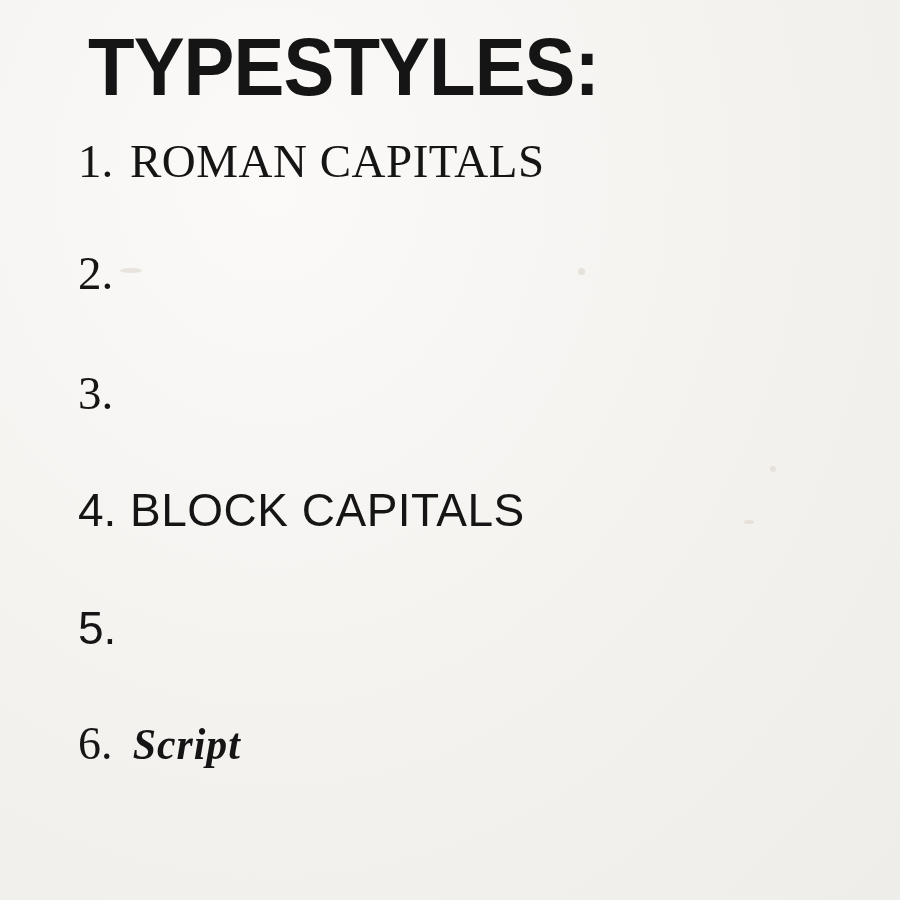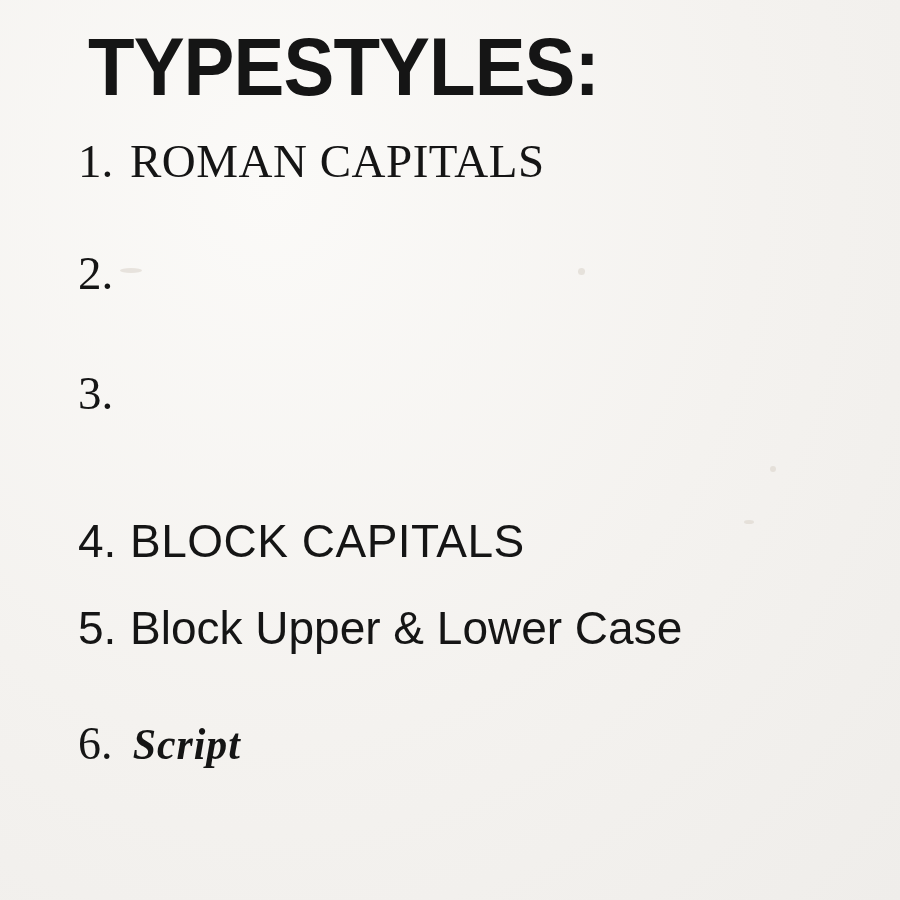--- a/index.html
+++ b/index.html
@@ -65,21 +65,21 @@
   .r1 { font-family: "Liberation Serif", serif; font-size: 47px; height: 112px; }
   .r1 .num { font-weight: normal; }
   .r1 .txt { letter-spacing: 0.5px; }
   
   .r2 { font-family: "Liberation Serif", serif; font-size: 47px; height: 120px; }
   
   .r3 { font-family: "Liberation Serif", serif; font-size: 47px; height: 117px; }
   .r3 .txt { font-variant: small-caps; letter-spacing: 0.5px; }
   
   .r4 { font-family: "Liberation Sans", sans-serif; font-size: 46px; height: 118px; }
-  .r4 .txt { letter-spacing: 0.5px; margin-top: 31px; }
+  .r4 .txt { letter-spacing: 0.5px; }
   
   .r5 { font-family: "Liberation Sans", sans-serif; font-size: 46px; height: 116px; }
   
   .r6 { font-family: "Liberation Serif", serif; font-size: 46px; }
   .r6 .txt {
     font-style: italic;
     font-weight: bold;
     font-size: 44px;
     letter-spacing: 1px;
     transform: scaleX(0.95);
@@ -114,21 +114,20 @@
       <span class="num">3.</span>
     </li>
 
     <li class="row r4">
       <span class="num">4.</span>
       <span class="txt">BLOCK CAPITALS</span>
     </li>
 
     <li class="row r5">
       <span class="num">5.</span>
-      <span class="txt">Block Upper &amp; Lower Case</span>
     </li>
 
     <li class="row r6">
       <span class="num">6.</span>
       <span class="txt">Script</span>
     </li>
 
   </ul>
 </div>
 

